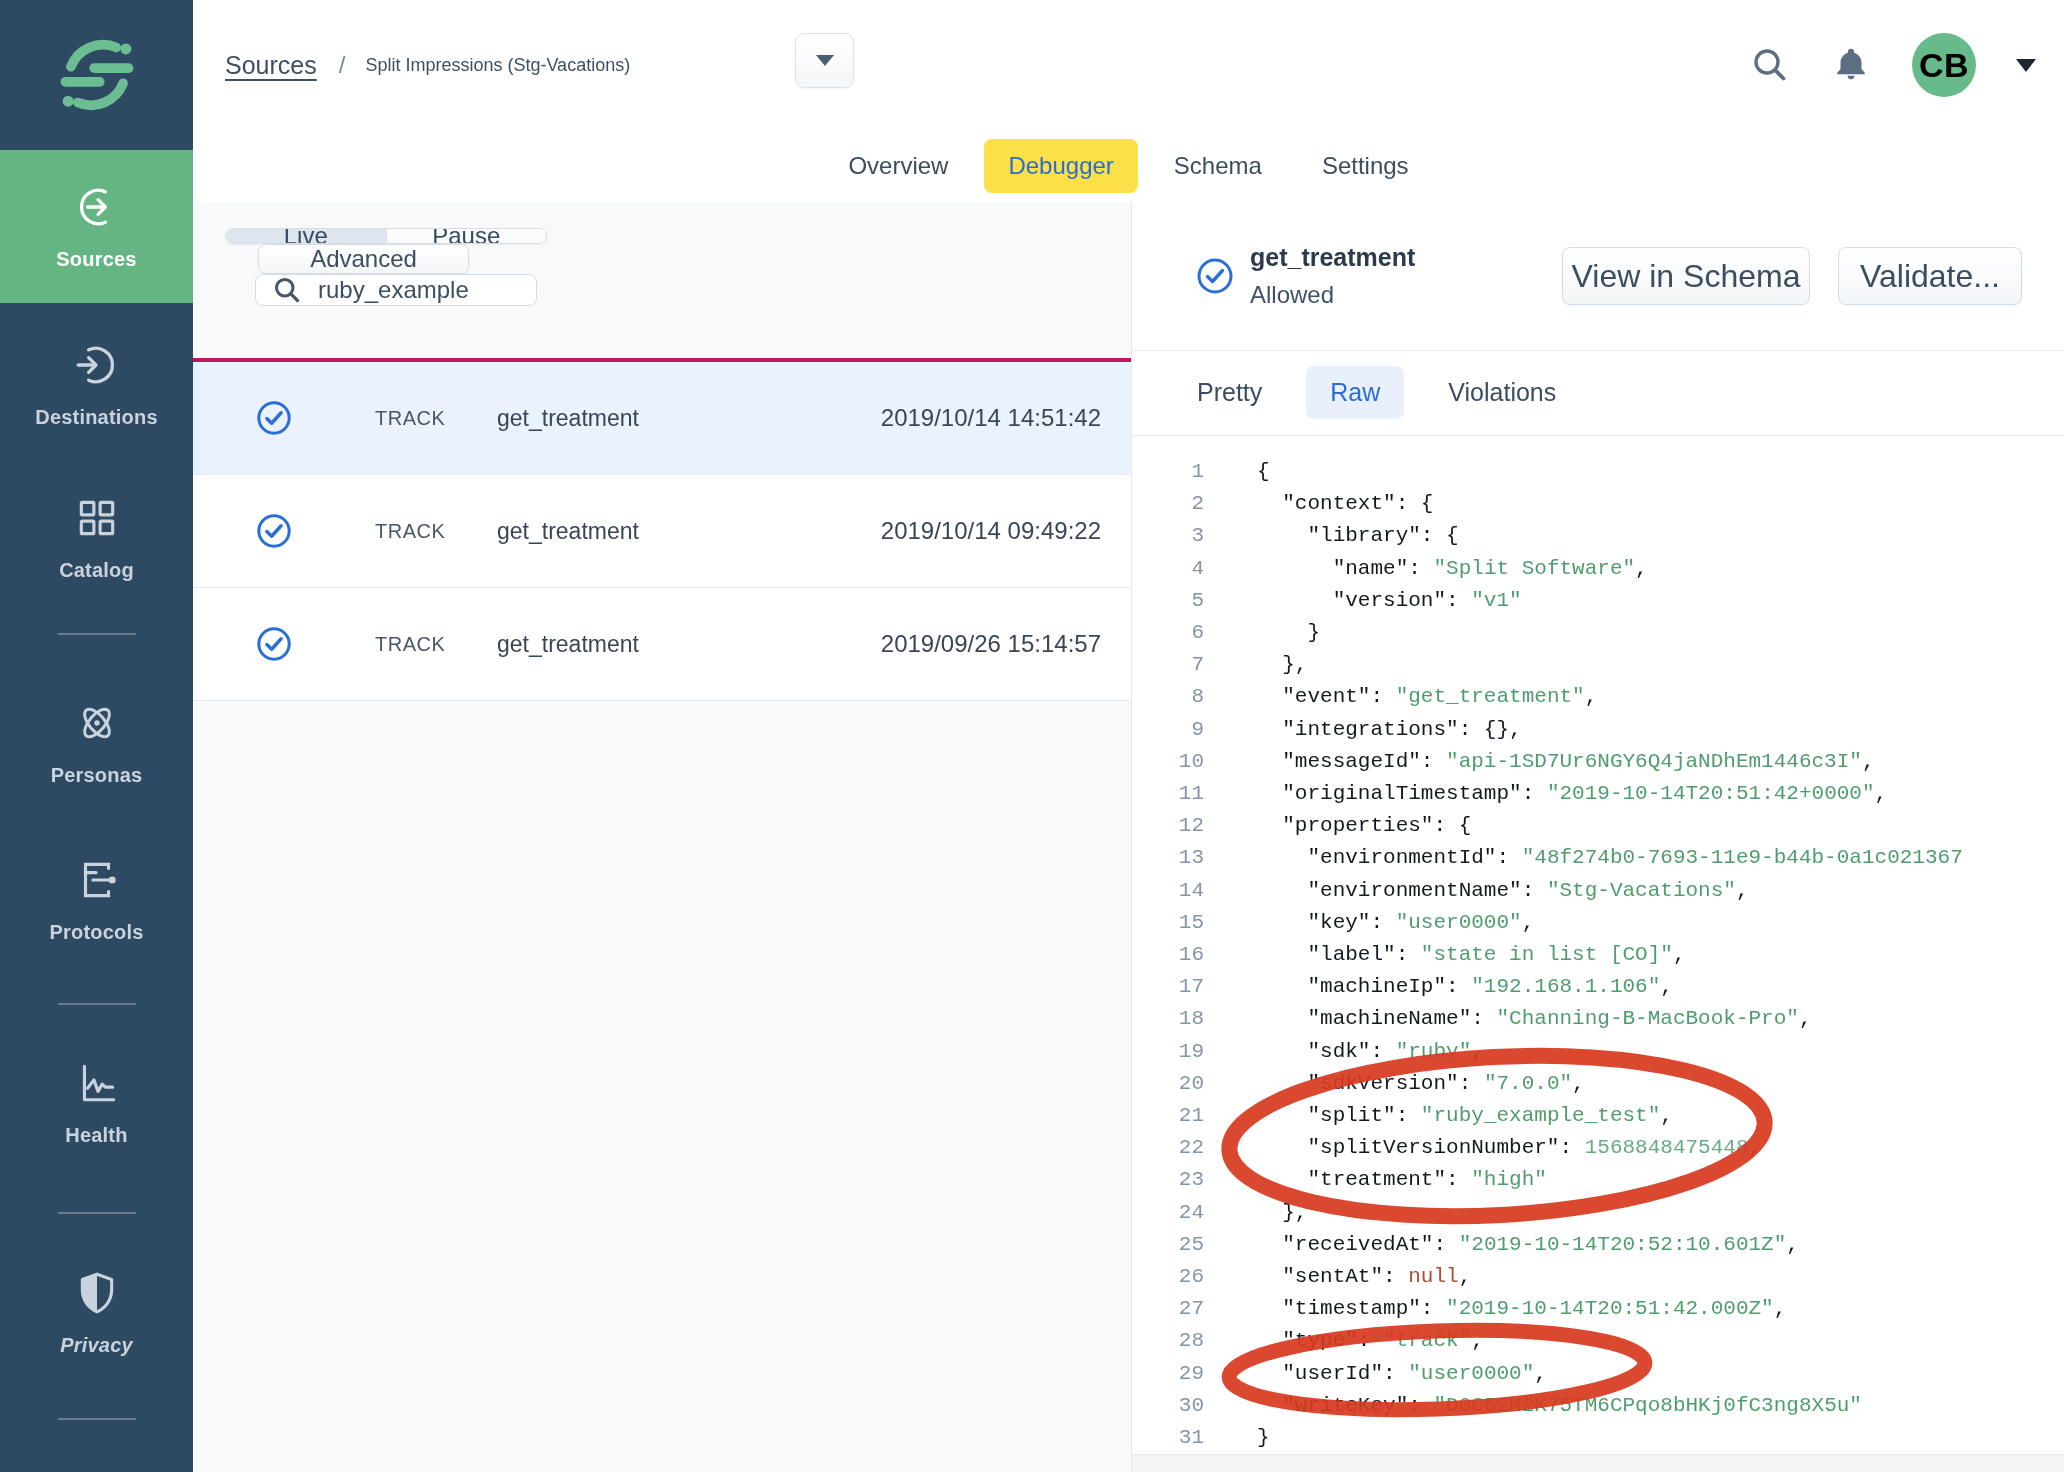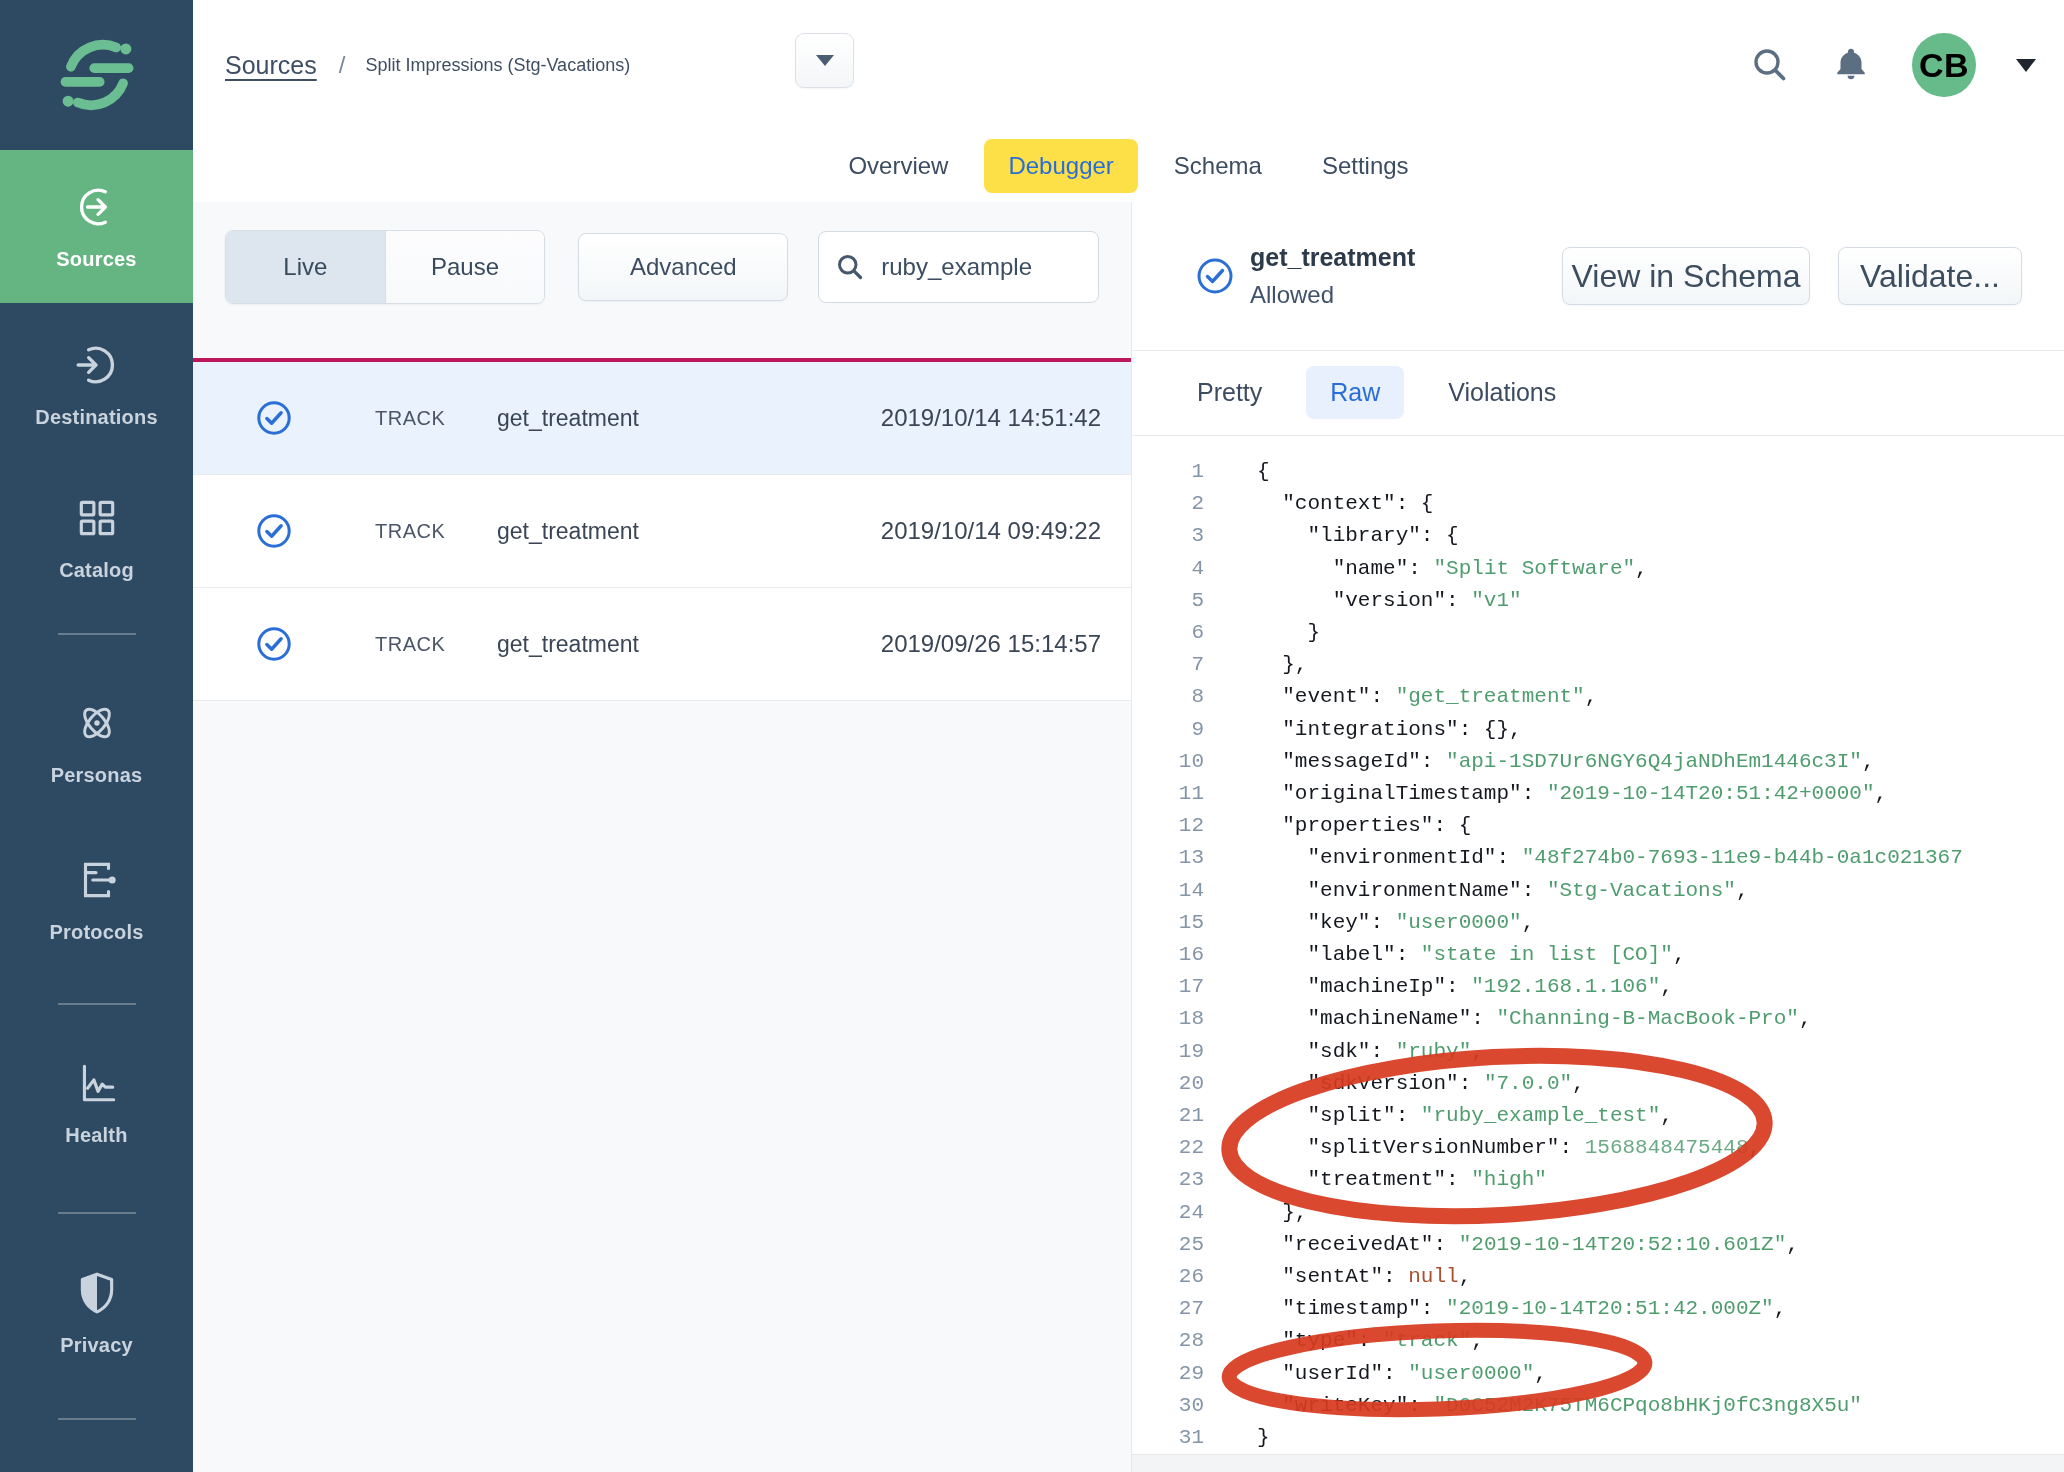--- a/index.html
+++ b/index.html
@@ -32,21 +32,21 @@
   #avatar{width:64px;height:64px;border-radius:50%;background:#67ba89;color:#000000;font-size:34px;font-weight:700;
     display:flex;align-items:center;justify-content:center;letter-spacing:.5px;cursor:pointer;}
   #avatar-caret{width:0;height:0;border-left:10px solid transparent;border-right:10px solid transparent;border-top:13px solid #1f262e;cursor:pointer;}
   
   #tabbar{position:absolute;left:193px;top:130px;right:0;height:72px;background:#fff;border-bottom:1px solid #e5e8ec;
     display:flex;align-items:center;justify-content:center;gap:12px;}
   .main-tab{font-size:24px;color:#3d4d61;padding:13px 24px;border-radius:8px;cursor:pointer;}
   .main-tab.active{background:#fde047;color:#2b6dd8;}
   
   #left-panel{position:absolute;left:193px;top:202px;width:938px;bottom:0;background:#f7f9fa;}
-  #controls{position:absolute;left:32px;top:26px;right:32px;height:78px;display:flex;align-items:center;}
+  #controls{position:absolute;left:32px;top:26px;right:32px;height:78px;display:flex;align-items:flex-start;flex-direction:column;}
   #live-pause{width:320px;height:72px;border:1px solid #d8dee5;border-radius:8px;overflow:hidden;display:flex;
     box-shadow:0 1px 2px rgba(40,60,80,.05);}
   .seg-half{flex:1;display:flex;align-items:center;justify-content:center;font-size:24px;color:#374a5e;cursor:pointer;}
   .seg-half.selected{background:#dde6ef;}
   .seg-half.plain{background:linear-gradient(#fdfdfe,#f7f9fb);border-left:1px solid #d8dee5;}
   #search-box{margin-left:30px;width:282px;height:72px;background:#fff;border:1px solid #d4dae1;border-radius:8px;
     display:flex;align-items:center;padding:0 14px 0 16px;box-sizing:border-box;}
   #search-box svg{flex:none;color:#46586c;}
   #search-box input{border:none;outline:none;background:transparent;font-family:"Liberation Sans",sans-serif;
     font-size:24px;color:#3c4e62;width:100%;margin-left:14px;}
@@ -157,21 +157,21 @@
       </div>
       <div class="side-item" style="top: 1028px;">
         <svg class="s-icon" viewBox="0 0 44 44">
           <g fill="none" stroke="currentColor" stroke-width="3" stroke-linecap="round" stroke-linejoin="round">
             <path d="M10 6 V38 H38"></path>
             <path d="M13 27 L19 19 L23 30 L27 23 L30 26 H37"></path>
           </g>
         </svg>
         <div class="s-label">Health</div>
       </div>
-      <div class="side-item" style="top: 1238px;">
+      <div class="side-item" style="top: 1238px; font-style: italic;">
         <svg class="s-icon" viewBox="0 0 44 44">
           <path d="M22 4 L36 9 V19 C36 29 30 36.5 22 40 C14 36.5 8 29 8 19 V9 Z" fill="none" stroke="currentColor" stroke-width="3" stroke-linejoin="round"></path>
           <path d="M22 4 L8 9 V19 C8 29 14 36.5 22 40 Z" fill="currentColor"></path>
         </svg>
         <div class="s-label">Privacy</div>
       </div>
       <div class="side-divider" style="top: 633px;"></div>
       <div class="side-divider" style="top: 1003px;"></div>
       <div class="side-divider" style="top: 1212px;"></div>
       <div class="side-divider" style="top: 1418px;"></div>

